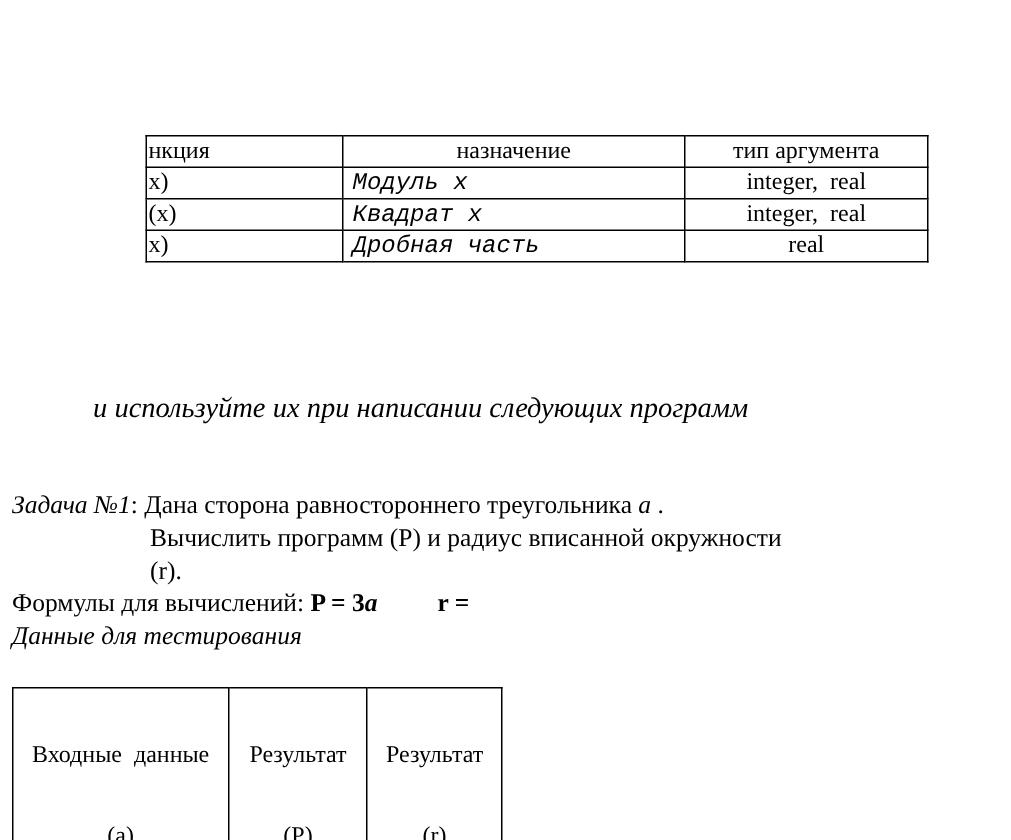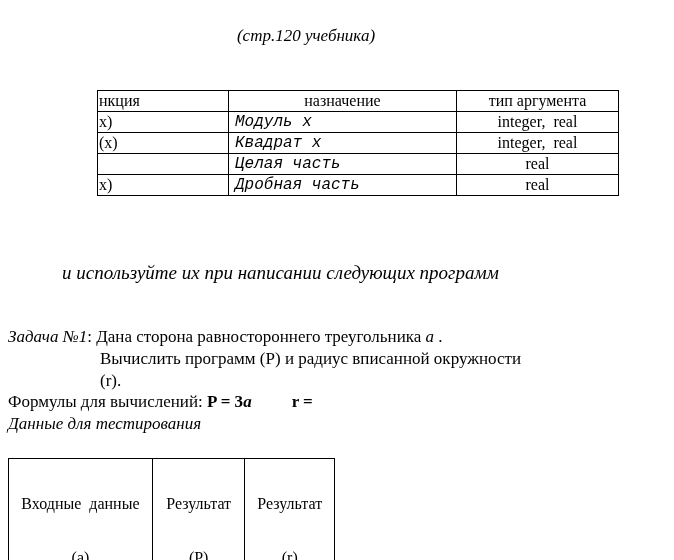--- a/index.html
+++ b/index.html
@@ -70,46 +70,40 @@
   .t2 .ca{width:142px;}
   .t2 .cp{width:91px;}
   .t2 .cr{width:88px;}
 </style>
 </head>
 <body>
 
 <div>
 
   <div class="abs title">
-    <div>(стр.120 учебника)</div>
   </div>
 
   <table class="abs t1">
     <thead>
       <tr>
         <th class="c1">нкция</th>
         <th class="c2" style="text-align:center;padding-left:0;">назначение</th>
         <th class="c3">тип аргумента</th>
       </tr>
     </thead>
     <tbody>
       <tr>
         <td class="c1">x)</td>
         <td class="c2">Модуль x</td>
         <td class="c3">integer,  real</td>
       </tr>
       <tr>
         <td class="c1">(x)</td>
         <td class="c2">Квадрат x</td>
         <td class="c3">integer,  real</td>
-      </tr>
-      <tr>
-        <td class="c1"></td>
-        <td class="c2">Целая часть</td>
-        <td class="c3">real</td>
       </tr>
       <tr>
         <td class="c1">x)</td>
         <td class="c2">Дробная часть</td>
         <td class="c3">real</td>
       </tr>
     </tbody>
   </table>
 
   <div class="abs note">и используйте их при написании следующих программ</div>

